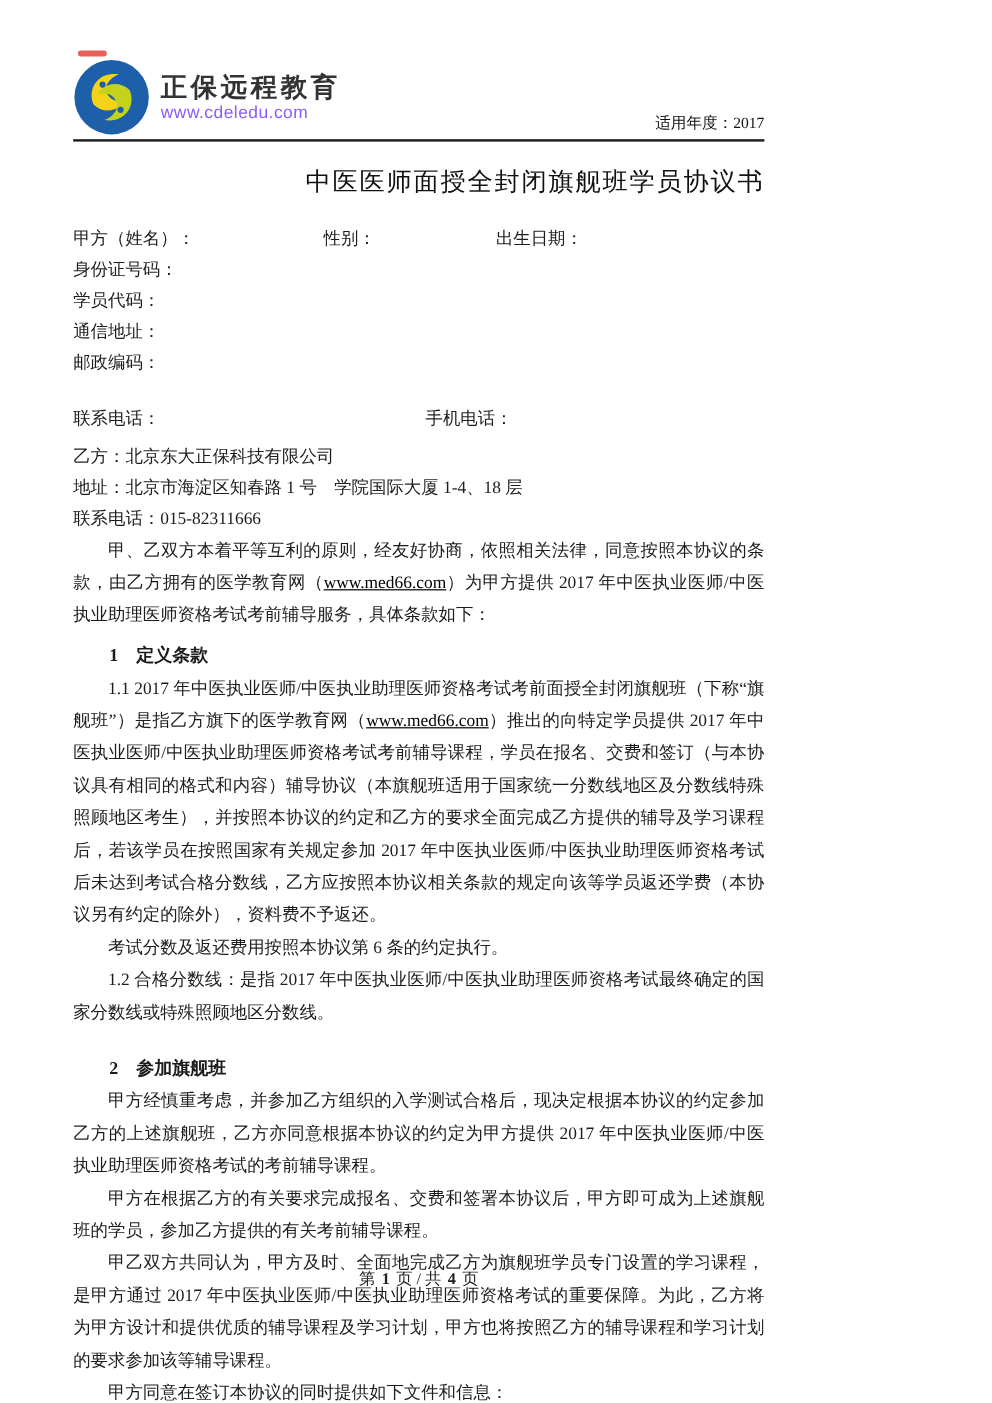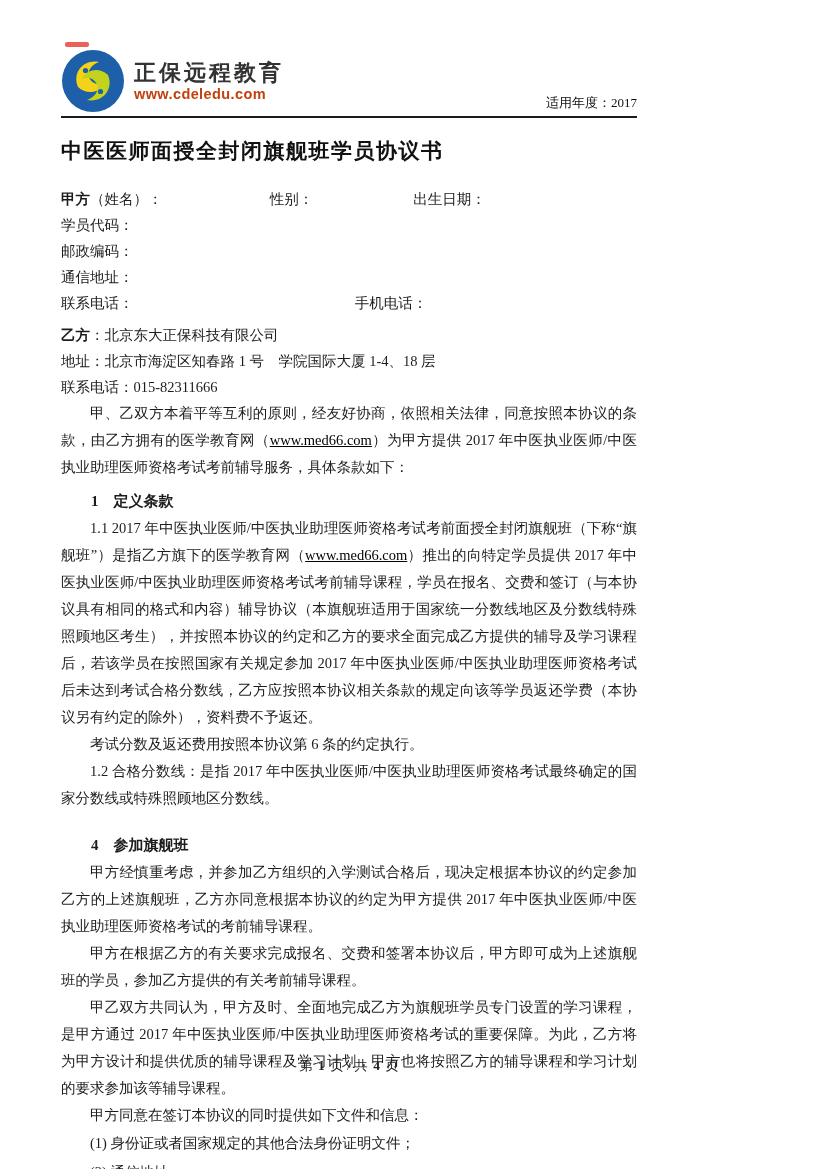--- a/index.html
+++ b/index.html
@@ -28,37 +28,37 @@
     background: #e43a2f; opacity: .8;
   }
   .logo svg { display: block; }
   .logo-text { display: flex; flex-direction: column; justify-content: center; }
   .brand {
     font-family: "Liberation Sans", "DejaVu Sans", sans-serif;
     font-weight: bold; font-size: 22px; color: #333; letter-spacing: 3px; line-height: 26px;
   }
   .brand-url {
     font-family: "Liberation Sans", "DejaVu Sans", sans-serif;
-    font-weight: bold; font-size: 14.5px; color: #c2410c; letter-spacing: .4px; line-height: 17px;
+    font-weight: normal; font-size: 14.5px; color: #8b5cf6; letter-spacing: .4px; line-height: 17px;
   }
   .year { font-size: 13px; color: #111; padding-bottom: 1px; }
   .rule { border-top: 2px solid #1b1b1b; margin-top: 3px; }
   
   h1.doc-title {
-    text-align: left; font-size: 21px; font-weight: bold;
+    text-align: right; font-size: 21px; font-weight: normal;
     letter-spacing: 1.5px; margin: 19px 0 21px 0; color: #111;
   }
   
   .row { line-height: 26px; font-size: 14.5px; }
   .cell { display: inline-block; }
   .c1 { width: 205px; }
   .c2 { width: 140px; }
-  .c3 { width: 290px; }
+  .c3 { width: 290px; margin-top: 20px; }
   .party-b { margin-top: 6px; }
-  b.lbl { font-weight: bold; }
+  b.lbl { font-weight: normal; }
   
   .body-text p {
     font-size: 14.5px; line-height: 27px;
     text-align: justify; text-indent: 2em; margin: 0;
   }
   .intro { margin-top: 16px; }
   p.sec-head {
     font-weight: bold; font-size: 15px; text-indent: 2em;
     line-height: 27px; text-align: left;
   }
@@ -98,23 +98,24 @@
   <div class="rule"></div>
 
   <h1 class="doc-title">中医医师面授全封闭旗舰班学员协议书</h1>
 
   <div class="party-a">
     <div class="row">
       <span class="cell c1"><b class="lbl">甲方</b><span>（姓名）：</span></span>
       <span class="cell c2">性别：</span>
       <span class="cell">出生日期：</span>
     </div>
+    <div class="row">身份证号码：</div>
     <div class="row">学员代码：</div>
+    <div class="row">通信地址：</div>
     <div class="row">邮政编码：</div>
-    <div class="row">通信地址：</div>
     <div class="row">
       <span class="cell c3">联系电话：</span>
       <span class="cell">手机电话：</span>
     </div>
   </div>
 
   <div class="party-b">
     <div class="row"><b class="lbl">乙方</b><span>：北京东大正保科技有限公司</span></div>
     <div class="row">地址：北京市海淀区知春路 1 号　学院国际大厦 1-4、18 层</div>
     <div class="row">联系电话：015-82311666</div>
@@ -125,21 +126,21 @@
     <p class="intro"><span>甲、乙双方本着平等互利的原则，经友好协商，依照相关法律，同意按照本协议的条款，由乙方拥有的医学教育网（</span><span class="doc-link">www.med66.com</span><span>）为甲方提供 2017 年中医执业医师/中医执业助理医师资格考试考前辅导服务，具体条款如下：</span></p>
 
     <p class="sec-head sec1-head">1　定义条款</p>
 
     <p><span>1.1 2017 年中医执业医师/中医执业助理医师资格考试考前面授全封闭旗舰班（下称“旗舰班”）是指乙方旗下的医学教育网（</span><span class="doc-link">www.med66.com</span><span>）推出的向特定学员提供 2017 年中医执业医师/中医执业助理医师资格考试考前辅导课程，学员在报名、交费和签订（与本协议具有相同的格式和内容）辅导协议（本旗舰班适用于国家统一分数线地区及分数线特殊照顾地区考生），并按照本协议的约定和乙方的要求全面完成乙方提供的辅导及学习课程后，若该学员在按照国家有关规定参加 2017 年中医执业医师/中医执业助理医师资格考试后未达到考试合格分数线，乙方应按照本协议相关条款的规定向该等学员返还学费（本协议另有约定的除外），资料费不予返还。</span></p>
 
     <p>考试分数及返还费用按照本协议第 6 条的约定执行。</p>
 
     <p>1.2 合格分数线：是指 2017 年中医执业医师/中医执业助理医师资格考试最终确定的国家分数线或特殊照顾地区分数线。</p>
 
-    <p class="sec-head sec2-head">4　参加旗舰班</p>
+    <p class="sec-head sec2-head">2　参加旗舰班</p>
 
     <p>甲方经慎重考虑，并参加乙方组织的入学测试合格后，现决定根据本协议的约定参加乙方的上述旗舰班，乙方亦同意根据本协议的约定为甲方提供 2017 年中医执业医师/中医执业助理医师资格考试的考前辅导课程。</p>
     <p>甲方在根据乙方的有关要求完成报名、交费和签署本协议后，甲方即可成为上述旗舰班的学员，参加乙方提供的有关考前辅导课程。</p>
     <p>甲乙双方共同认为，甲方及时、全面地完成乙方为旗舰班学员专门设置的学习课程，是甲方通过 2017 年中医执业医师/中医执业助理医师资格考试的重要保障。为此，乙方将为甲方设计和提供优质的辅导课程及学习计划，甲方也将按照乙方的辅导课程和学习计划的要求参加该等辅导课程。</p>
     <p>甲方同意在签订本协议的同时提供如下文件和信息：</p>
 
     <p class="list-item">(1) 身份证或者国家规定的其他合法身份证明文件；</p>
     <p class="list-item">(2) 通信地址；</p>
     <p class="list-item">(3) 联系电话（包括固定电话和手机）。</p>
 

